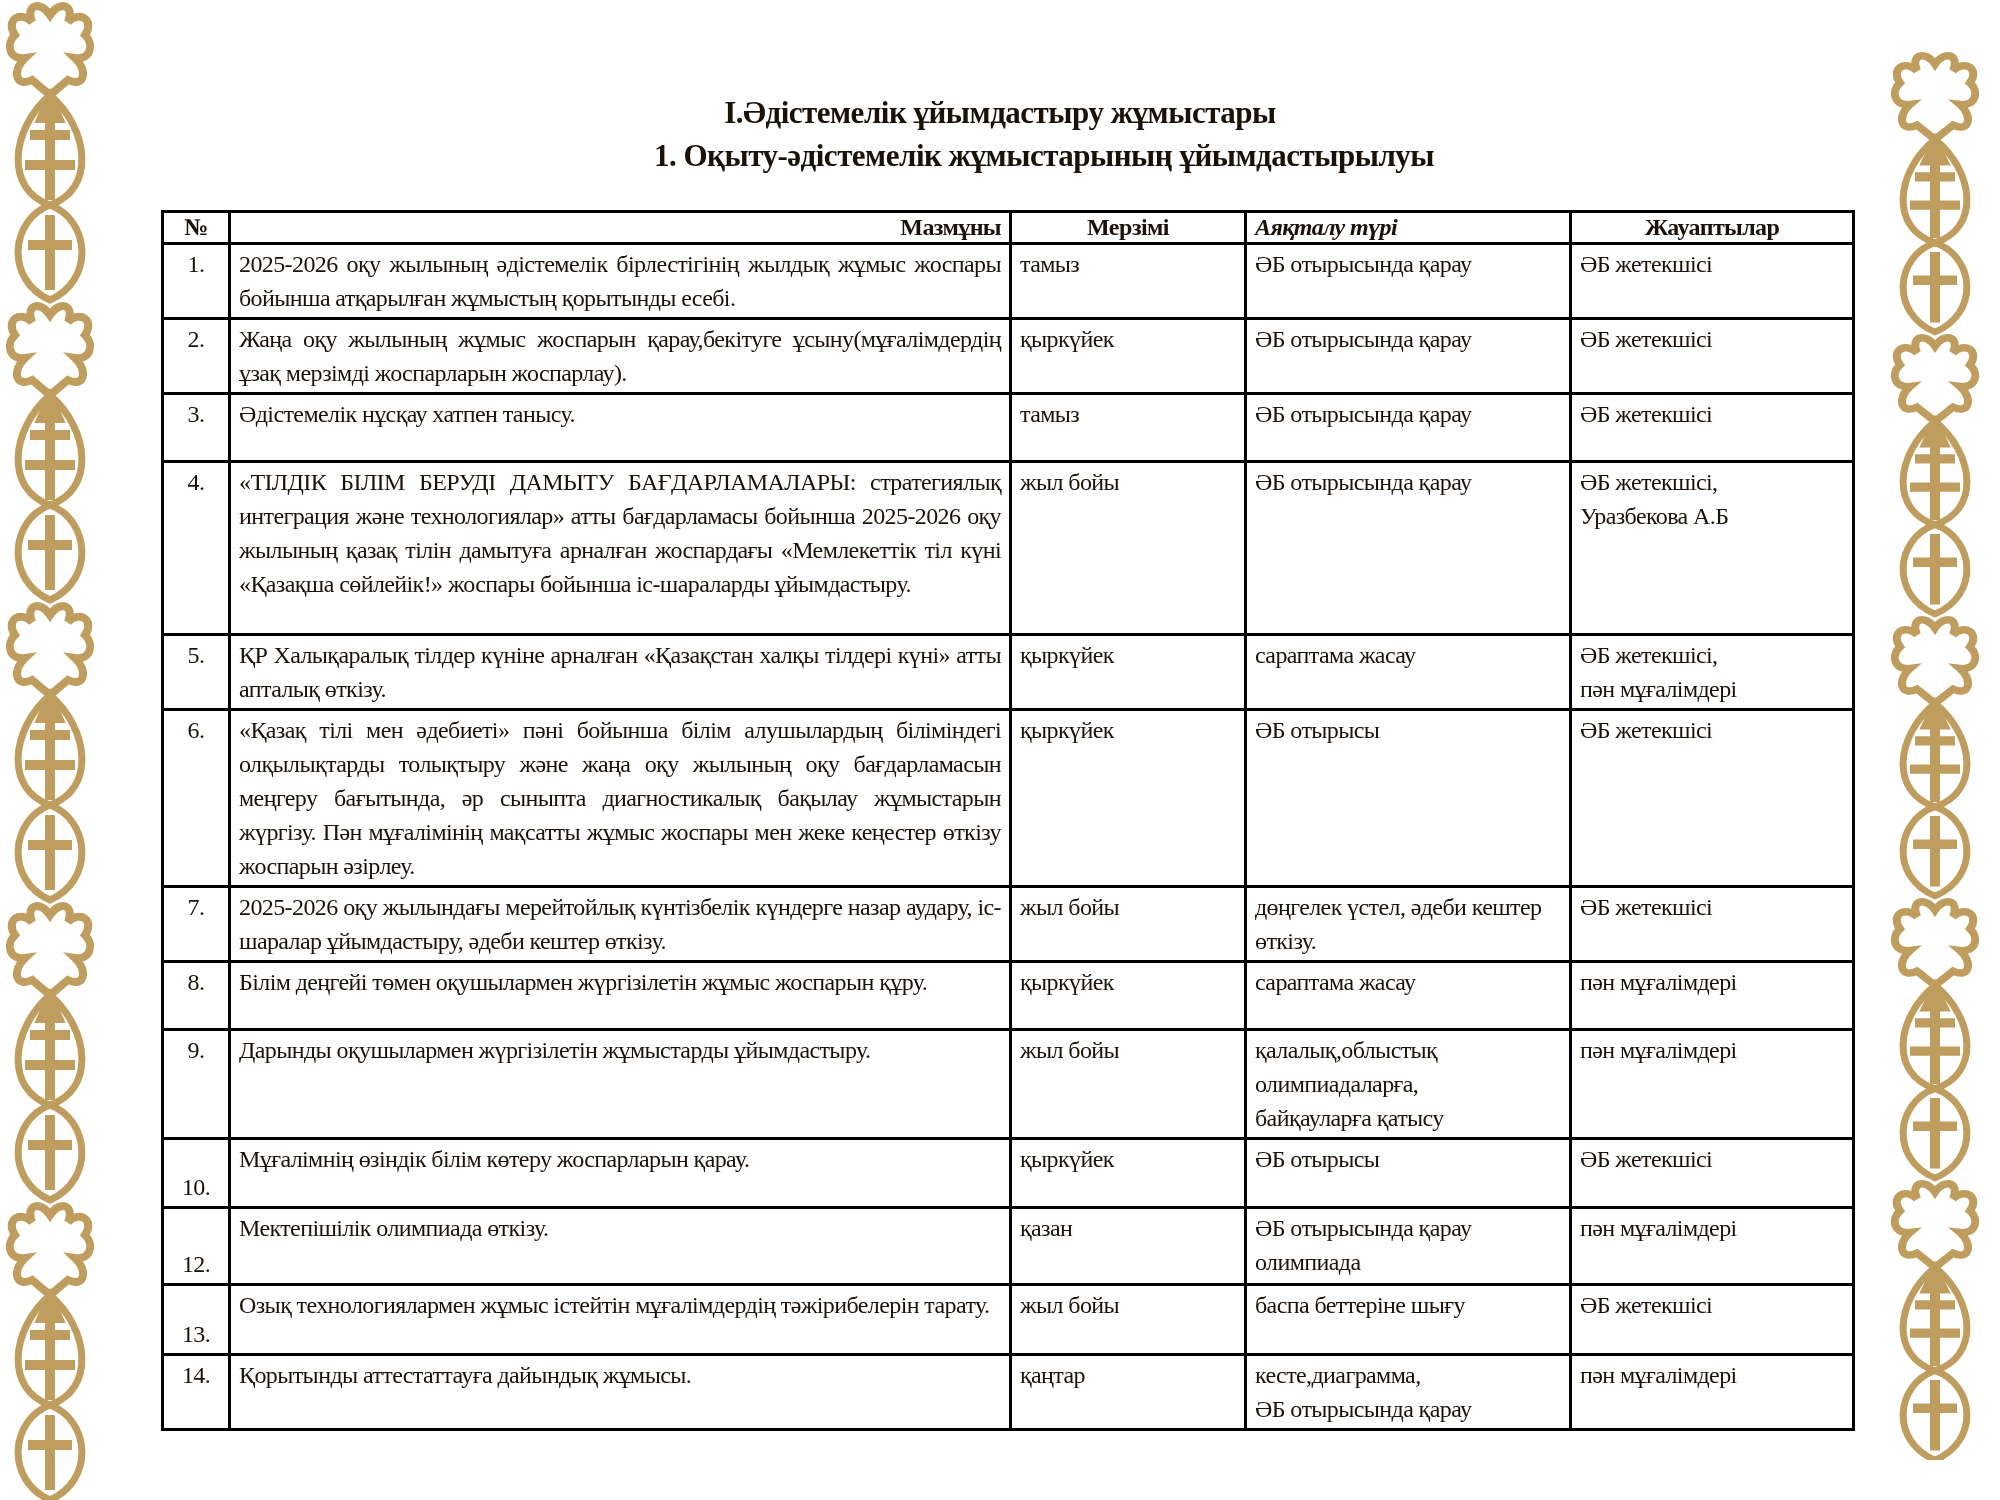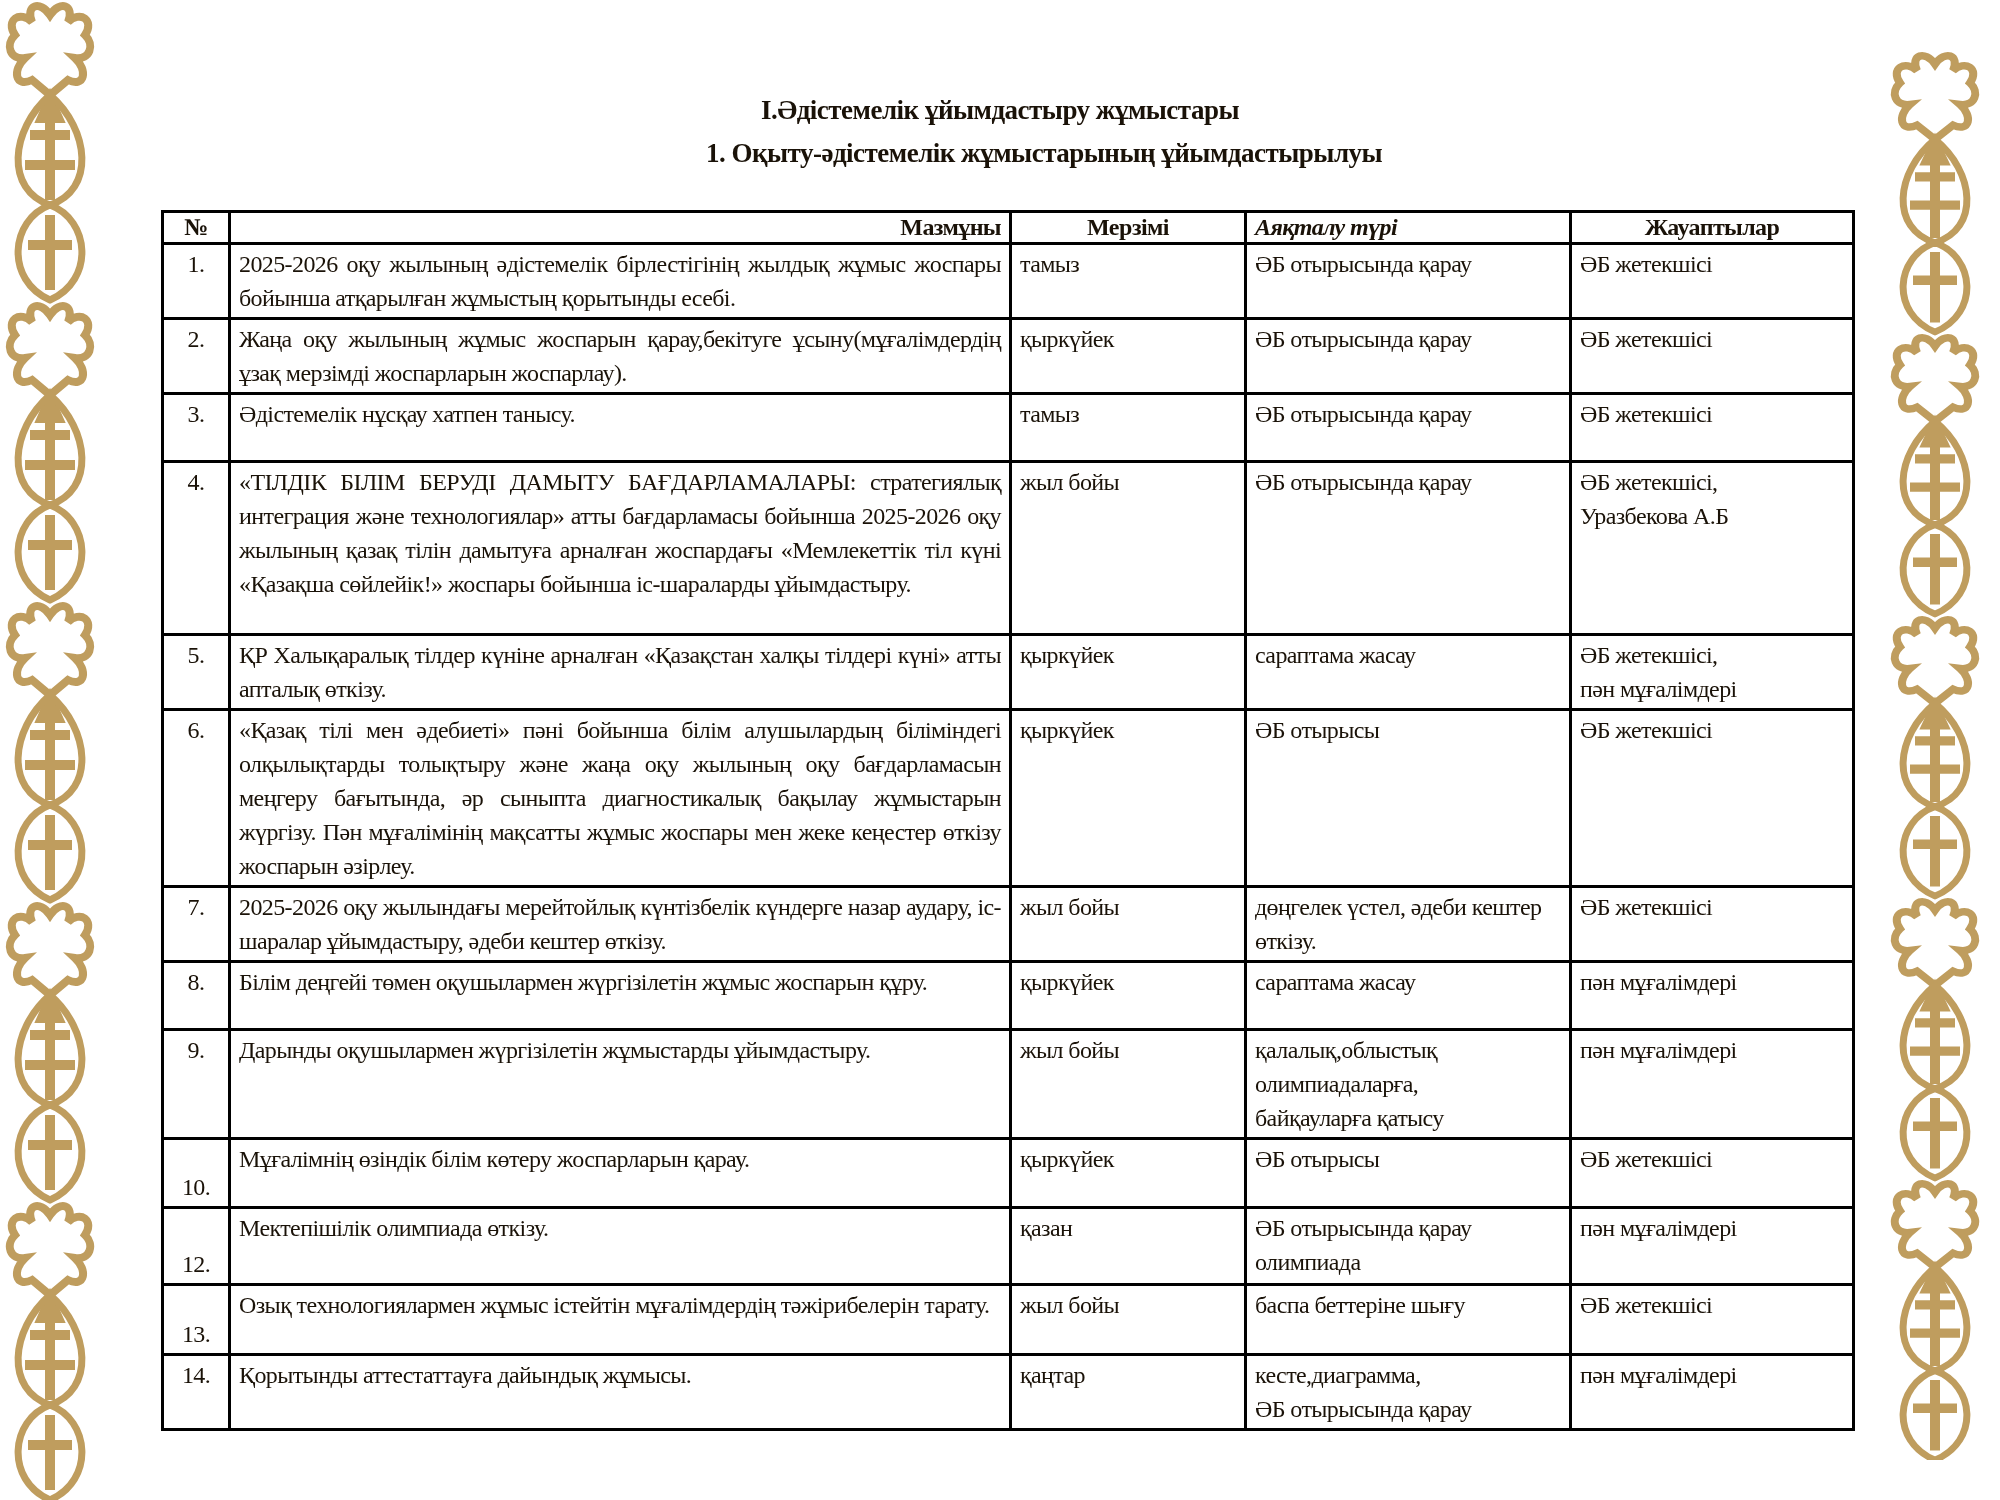--- a/index.html
+++ b/index.html
@@ -1,21 +1,21 @@
 <!DOCTYPE html>
 <html><head>
 <meta charset="utf-8">
 <style>
   html, body { margin:0; padding:0; }
   body { width:2000px; height:1500px; background:#ffffff; position:relative; overflow:hidden;
          font-family:"Liberation Serif","DejaVu Serif",serif; color:#1a1208; }
   .ornament { position:absolute; top:0; width:100px; height:1500px; }
   .ornament.left { left:0; }
   .ornament.right { left:1885px; top:50px; height:1410px; }
-  .title { position:absolute; left:0; width:2000px; text-align:center; font-weight:bold; font-size:27px; letter-spacing:-0.5px; }
+  .title { position:absolute; left:0; width:2000px; text-align:center; font-weight:bold; font-size:31px; letter-spacing:-0.5px; }
   .t1 { top:95px; }
   .t2 { top:138px;padding-left:44px; }
   table.plan { position:absolute; left:161px; top:210px; width:1694px; border-collapse:collapse; font-size:24px; line-height:34px; letter-spacing:-0.6px; }
   table.plan th, table.plan td { border:3px solid #000; vertical-align:top; padding:0 8px; }
   table.plan th { font-weight:bold; height:29px; line-height:29px; }
   .c-num { width:48px; text-align:center; }
   .c-content { text-align:justify; }
   .c-term { width:216px; }
   .c-form { width:306px; }
   .c-resp { width:264px; }

